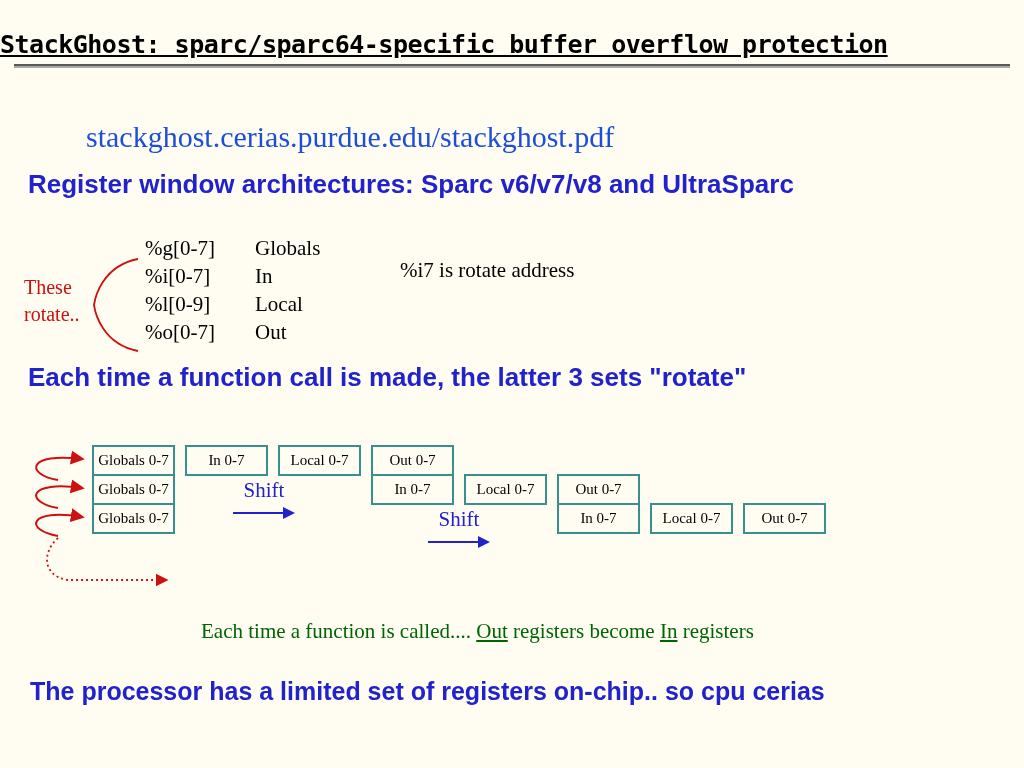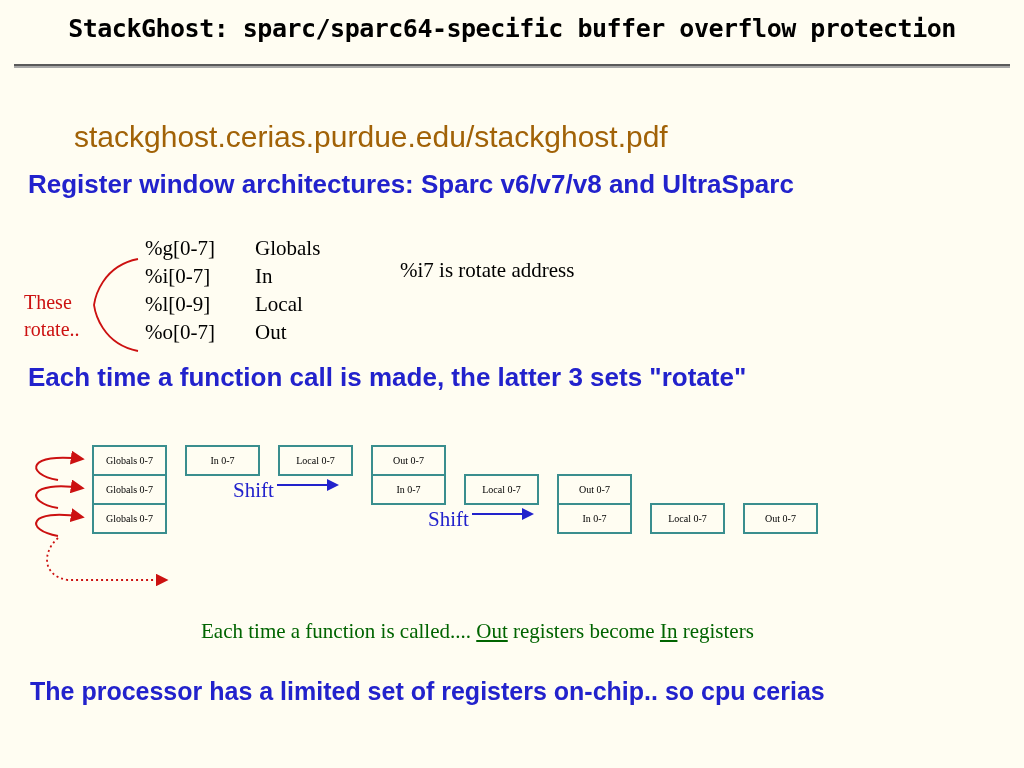--- a/index.html
+++ b/index.html
@@ -1,61 +1,61 @@
 <!DOCTYPE html>
 <html><head>
 <meta charset="utf-8">
 <style>
   * { margin:0; padding:0; box-sizing:border-box; }
   html,body { width:1024px; height:768px; }
   body { background:#fffdf2; font-family:"Liberation Serif", serif; }
   .slide { position:relative; width:1024px; height:768px; background:#fffdf2; overflow:hidden; }
 
   .title {
-    position:absolute; top:14px; left:0; width:100%; text-align:center;
+    position:absolute; top:30px; left:0; width:100%; 
     font-family:"DejaVu Sans Mono", monospace; font-weight:bold; font-size:25px;
-    letter-spacing:-0.5px; color:#000;
+    letter-spacing:-0.5px; color:#000;text-decoration:underline;
   }
   .rule {
     position:absolute; top:64px; left:14px; right:14px; height:3px;
     border-top:2px solid #5a5a5a; border-bottom:2px solid #a8a8a8;
   }
   .url {
-    position:absolute; top:120px; left:74px;
-    font-family:Liberation Sans, sans-serif; font-size:30px; color:#a16207;
+    position:absolute; top:120px; left:86px;
+    font-family:Liberation Serif, serif; font-size:30px; color:#1d4ed8;
   }
   .heading {
     position:absolute; left:28px;
     font-family:"Liberation Sans", sans-serif; font-weight:bold; font-size:26px;
     color:#2222cc;
   }
   #heading1 { top:169px; }
   #heading2 { top:362px; }
 
   .reg-row { position:absolute; left:145px; font-size:21px; color:#000; }
   .reg-row .reg { display:inline-block; width:110px; }
 
   .note { position:absolute; left:400px; top:258px; font-size:21px; color:#000; }
 
   .rotate-label {
-    position:absolute; left:24px; top:289px; color:#cc1111;
+    position:absolute; left:24px; top:274px; color:#cc1111;
     font-size:20px; line-height:27px;
   }
   .brace-svg { position:absolute; left:88px; top:256px; }
 
   .cell {
-    position:absolute; width:75px; height:31px;
+    position:absolute; width:83px; height:31px;
     border:2px solid #3a8e8e; background:#fffdf2;
     display:flex; align-items:center; justify-content:center;
-    font-size:10px; color:#000;
+    font-size:15px; color:#000;
   }
 
   .shift {
-    position:absolute; display:flex; align-items:flex-start; gap:3px;
-    color:#2222cc; font-size:21px;
+    position:absolute; display:flex; align-items:center; gap:3px;
+    color:#2222cc; font-size:21px;flex-direction:column;
   }
   #shift-row2 { left:233px; top:478px; }
   #shift-row3 { left:428px; top:507px; }
 
   .loops-svg  { position:absolute; left:24px; top:440px; }
   .dashed-svg { position:absolute; left:40px; top:536px; }
 
   .caption {
     position:absolute; left:180px; top:594px;
     font-size:21px; color:#006400; white-space:pre-wrap;

